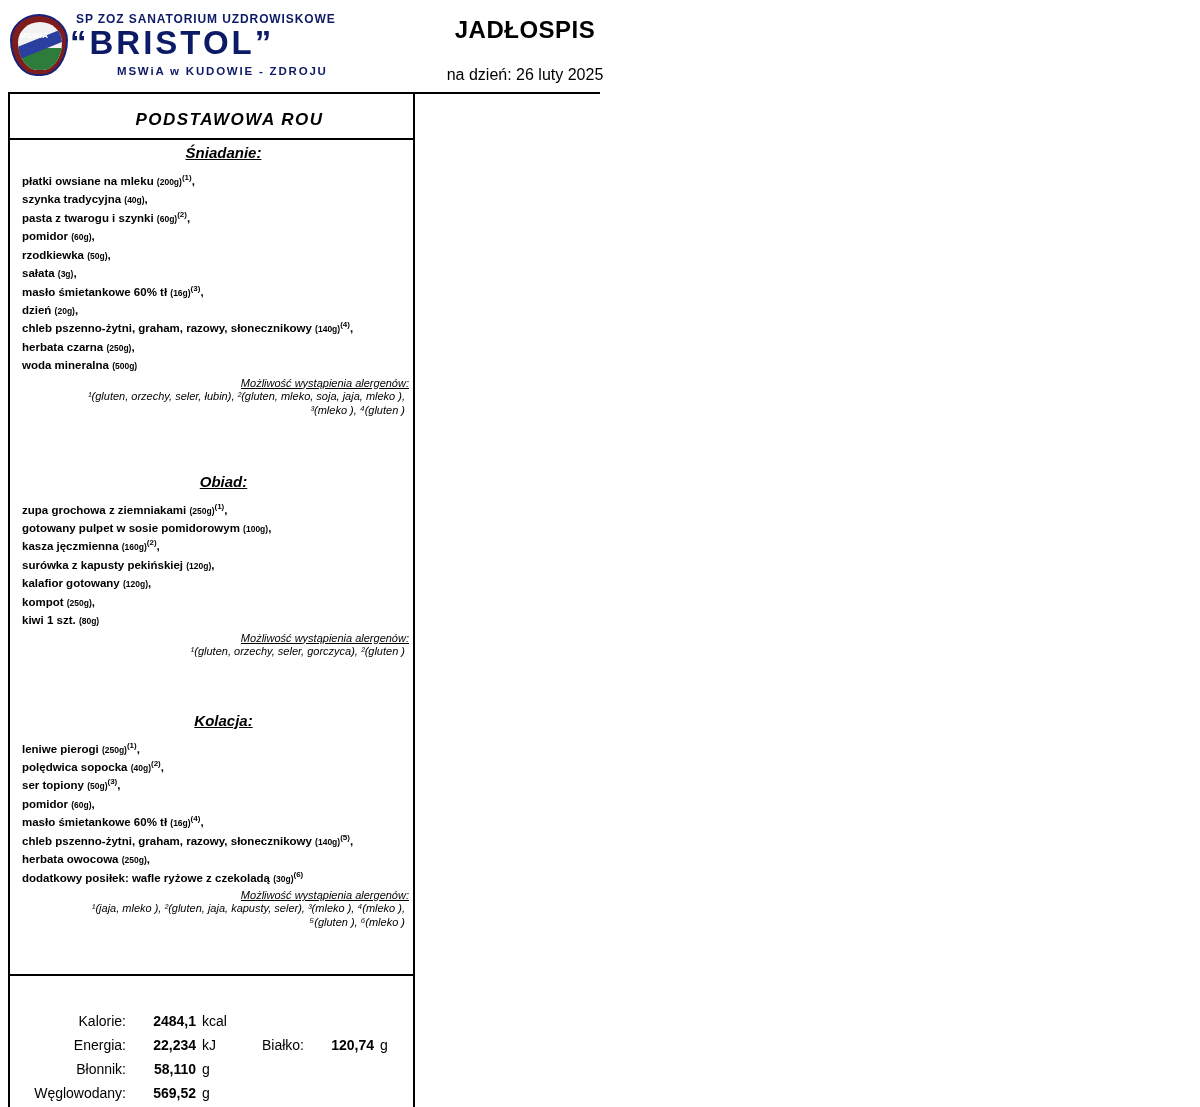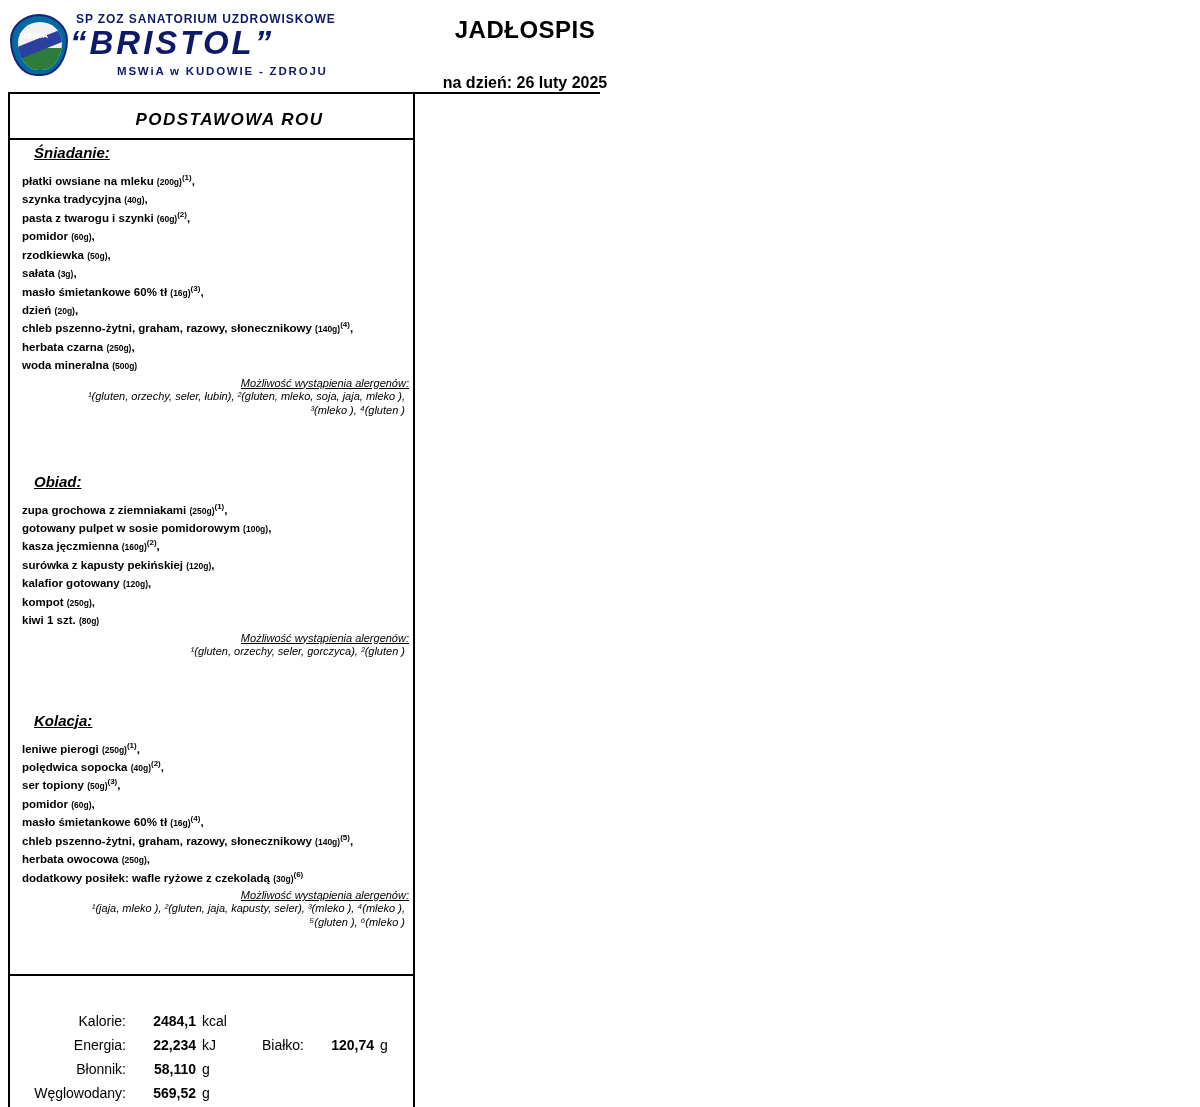--- a/index.html
+++ b/index.html
@@ -35,21 +35,21 @@
     position: absolute;
     left: 2px;
     top: 4px;
     width: 58px;
     height: 62px;
   }
   #logo-emblem .shield {
     position: absolute;
     left: 0; top: 0;
     width: 58px; height: 62px;
-    background: #0369a1;
+    background: #7f1d1d;
     border-radius: 50% 50% 45% 45% / 42% 42% 58% 58%;
     border: 2px solid #16237a;
     box-sizing: border-box;
     overflow: hidden;
   }
   #logo-emblem .inner {
     position: absolute;
     left: 6px; top: 6px;
     width: 44px; height: 48px;
     background: #f2f2f2;
@@ -89,21 +89,20 @@
     color: #0d1a66;
     letter-spacing: 0.9px;
     white-space: nowrap;
   }
   .logo-line2 {
     position: absolute;
     left: 62px;
     top: 14px;
     font-size: 33px;
     font-weight: bold;
-    font-style: italic;
     color: #0d1a66;
     letter-spacing: 3px;
     white-space: nowrap;
     font-family: "Liberation Sans", sans-serif;
   }
   .logo-line3 {
     position: absolute;
     left: 84px;
     top: 55px;
     font-size: 11.5px;
@@ -119,23 +118,23 @@
     top: 16px;
     width: 330px;
     text-align: center;
   }
   #doc-title {
     font-size: 24px;
     font-weight: bold;
     letter-spacing: 0.5px;
   }
   #doc-date {
-    margin-top: 30px;
+    margin-top: 22px;
     font-size: 16px;
-    font-weight: bold;
+    font-weight: normal;
   }
 
   
   #sheet {
     position: absolute;
     left: 8px;
     top: 92px;
     width: 1185px;
     height: 1015px;
   }
@@ -172,20 +171,21 @@
   .meal {
     margin-bottom: 4px;
   }
   .meal-heading {
     font-size: 15px;
     font-weight: bold;
     font-style: italic;
     text-decoration: underline;
     margin-left: 26px;
     margin-bottom: 10px;
+    text-align: center;
   }
   .dish-list {
     margin: 0;
     padding: 0;
     list-style: none;
   }
   .dish {
     font-size: 11.5px;
     font-weight: bold;
     margin-left: 14px;

